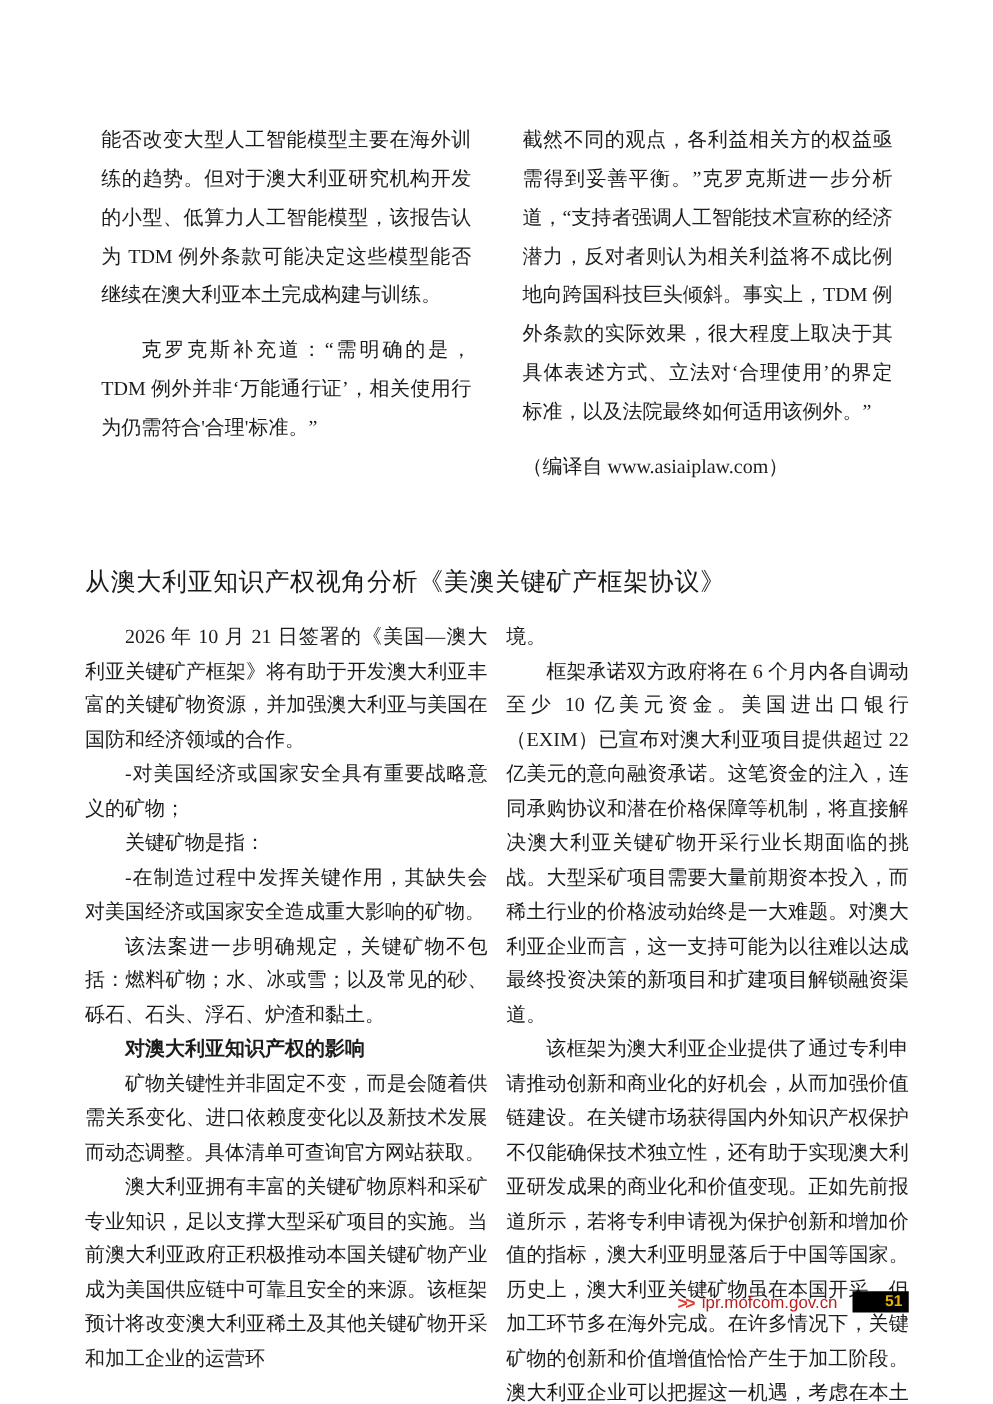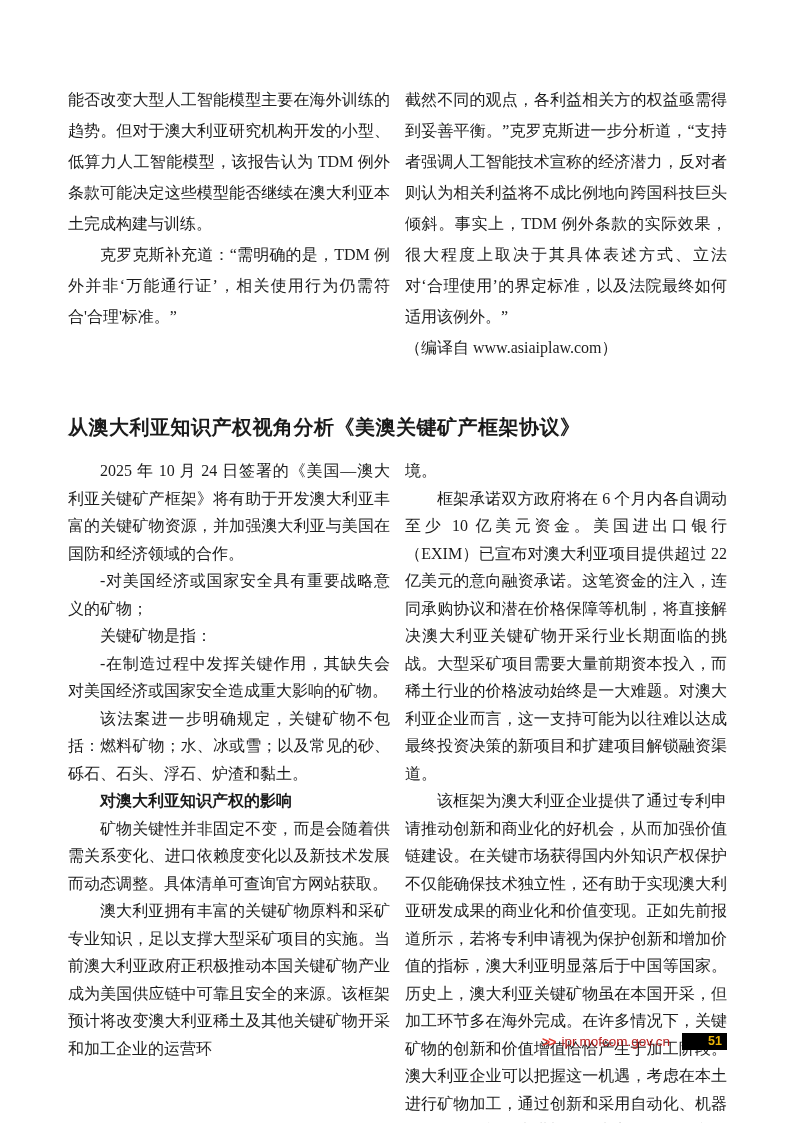--- a/index.html
+++ b/index.html
@@ -16,32 +16,32 @@
     position: absolute;
     left: 68px;
     top: 84px;
     width: 659px;
   }
   .two-col { display: flex; gap: 15px; }
   .col { width: 322px; }
 
   
   .prelude p {
-    margin: 0;
+    margin: 13px;
     font-size: 16px;
     line-height: 31px;
     text-align: justify;
   }
   .indent { text-indent: 2em; }
   .credit { text-align: left; text-indent: 0; }
 
   
   .article-title {
     font-family: "Liberation Sans", sans-serif;
-    font-weight: 700;
+    font-weight: 400;
     font-size: 20px;
     line-height: 28px;
     letter-spacing: 0.5px;
     color: #1a1a1a;
     margin: 50px 0 16px 0;
   }
 
   
   .article p {
     margin: 0;
@@ -100,21 +100,21 @@
       <div class="col">
         <p>截然不同的观点，各利益相关方的权益亟需得到妥善平衡。”克罗克斯进一步分析道，“支持者强调人工智能技术宣称的经济潜力，反对者则认为相关利益将不成比例地向跨国科技巨头倾斜。事实上，TDM 例外条款的实际效果，很大程度上取决于其具体表述方式、立法对‘合理使用’的界定标准，以及法院最终如何适用该例外。”</p>
         <p class="credit">（编译自 www.asiaiplaw.com）</p>
       </div>
     </div>
 
     <h1 class="article-title">从澳大利亚知识产权视角分析《美澳关键矿产框架协议》</h1>
 
     <div class="two-col article">
       <div class="col">
-        <p class="indent">2025 年 10 月 24 日签署的《美国—澳大利亚关键矿产框架》将有助于开发澳大利亚丰富的关键矿物资源，并加强澳大利亚与美国在国防和经济领域的合作。</p>
+        <p class="indent">2026 年 10 月 21 日签署的《美国—澳大利亚关键矿产框架》将有助于开发澳大利亚丰富的关键矿物资源，并加强澳大利亚与美国在国防和经济领域的合作。</p>
         <p class="indent">-对美国经济或国家安全具有重要战略意义的矿物；</p>
         <p class="indent">关键矿物是指：</p>
         <p class="indent">-在制造过程中发挥关键作用，其缺失会对美国经济或国家安全造成重大影响的矿物。</p>
         <p class="indent">该法案进一步明确规定，关键矿物不包括：燃料矿物；水、冰或雪；以及常见的砂、砾石、石头、浮石、炉渣和黏土。</p>
         <p class="indent subheading">对澳大利亚知识产权的影响</p>
         <p class="indent">矿物关键性并非固定不变，而是会随着供需关系变化、进口依赖度变化以及新技术发展而动态调整。具体清单可查询官方网站获取。</p>
         <p class="indent">澳大利亚拥有丰富的关键矿物原料和采矿专业知识，足以支撑大型采矿项目的实施。当前澳大利亚政府正积极推动本国关键矿物产业成为美国供应链中可靠且安全的来源。该框架预计将改变澳大利亚稀土及其他关键矿物开采和加工企业的运营环</p>
       </div>
       <div class="col">
         <p>境。</p>

